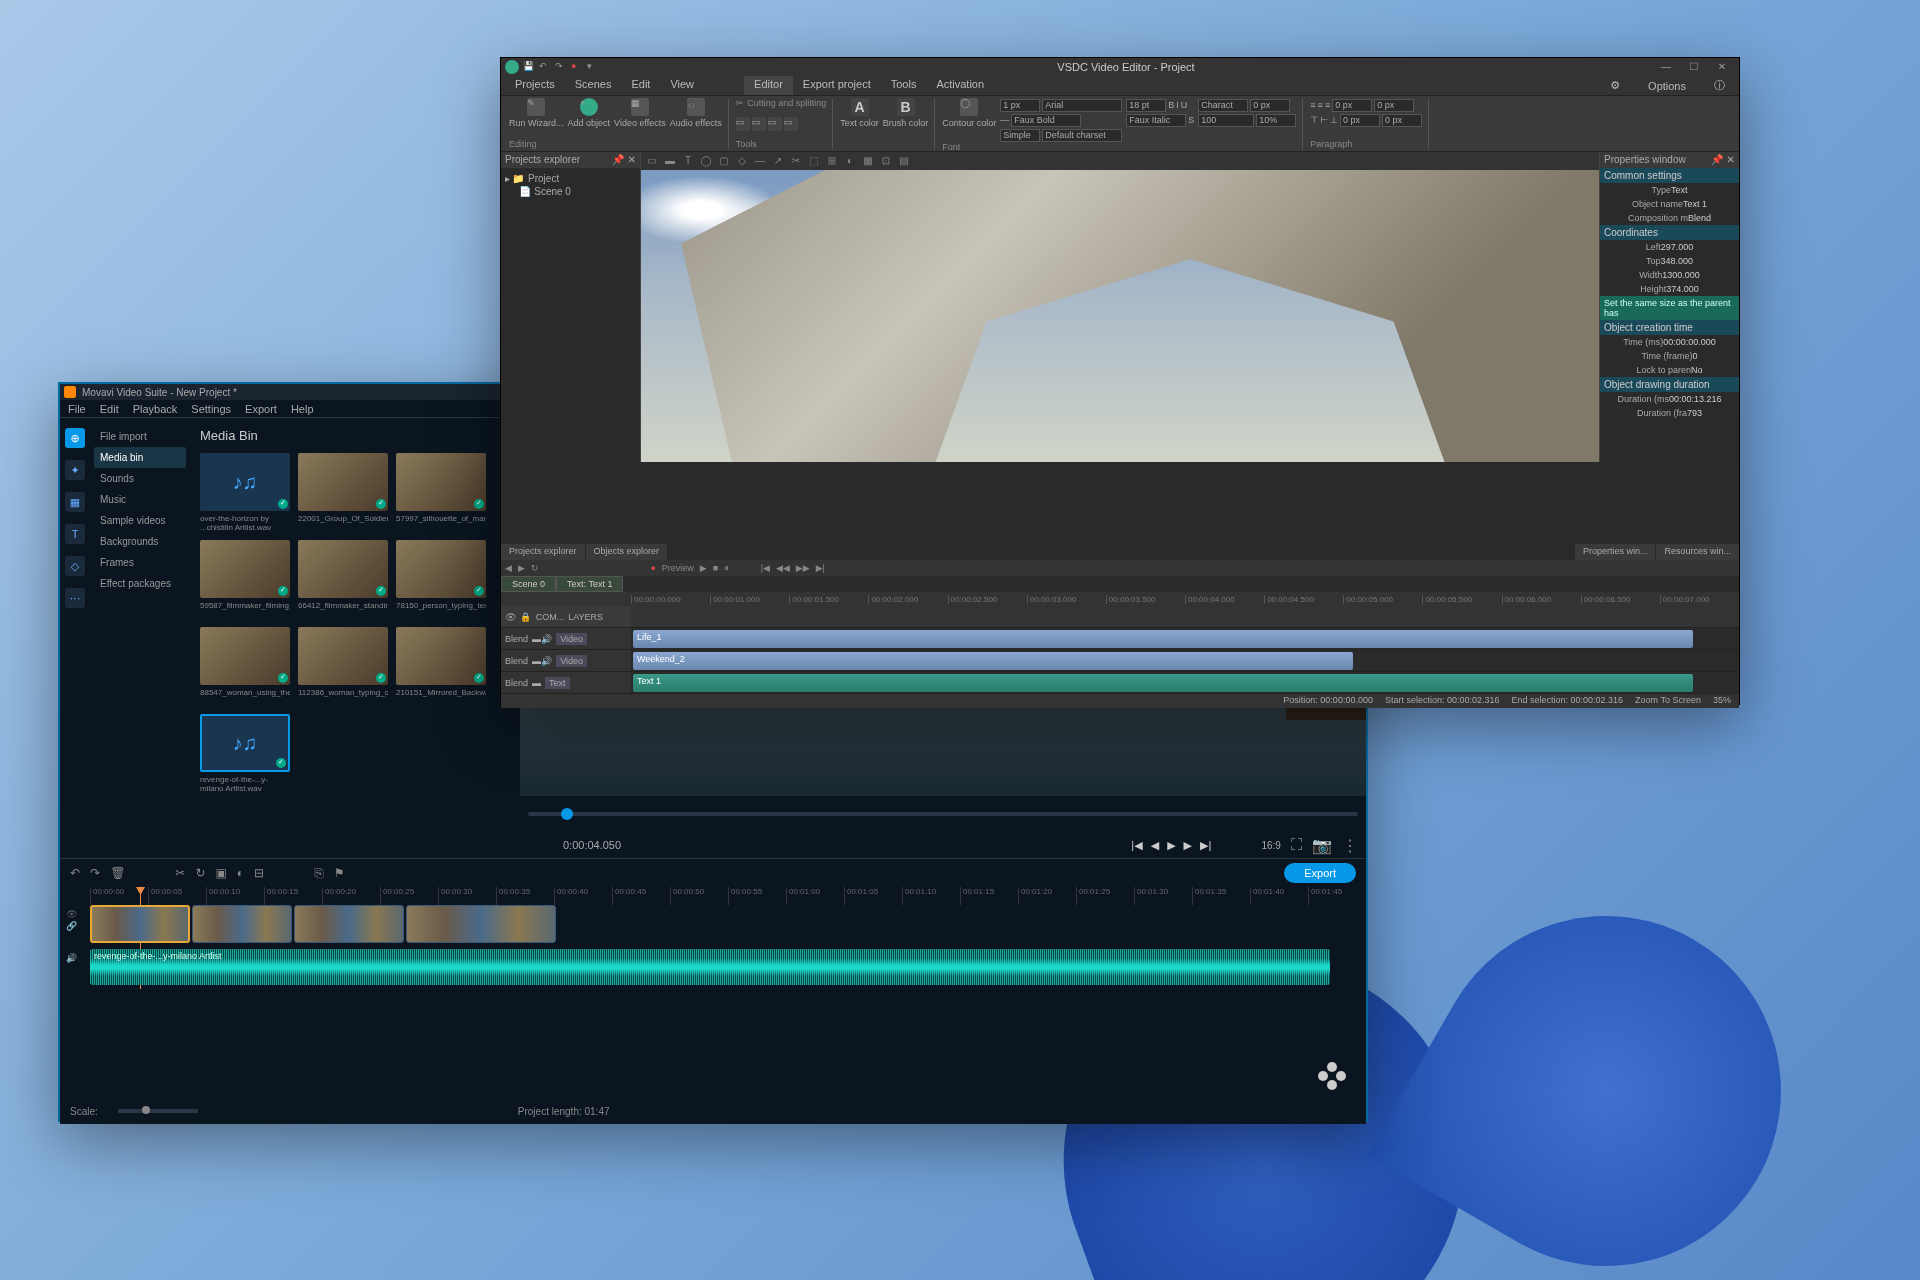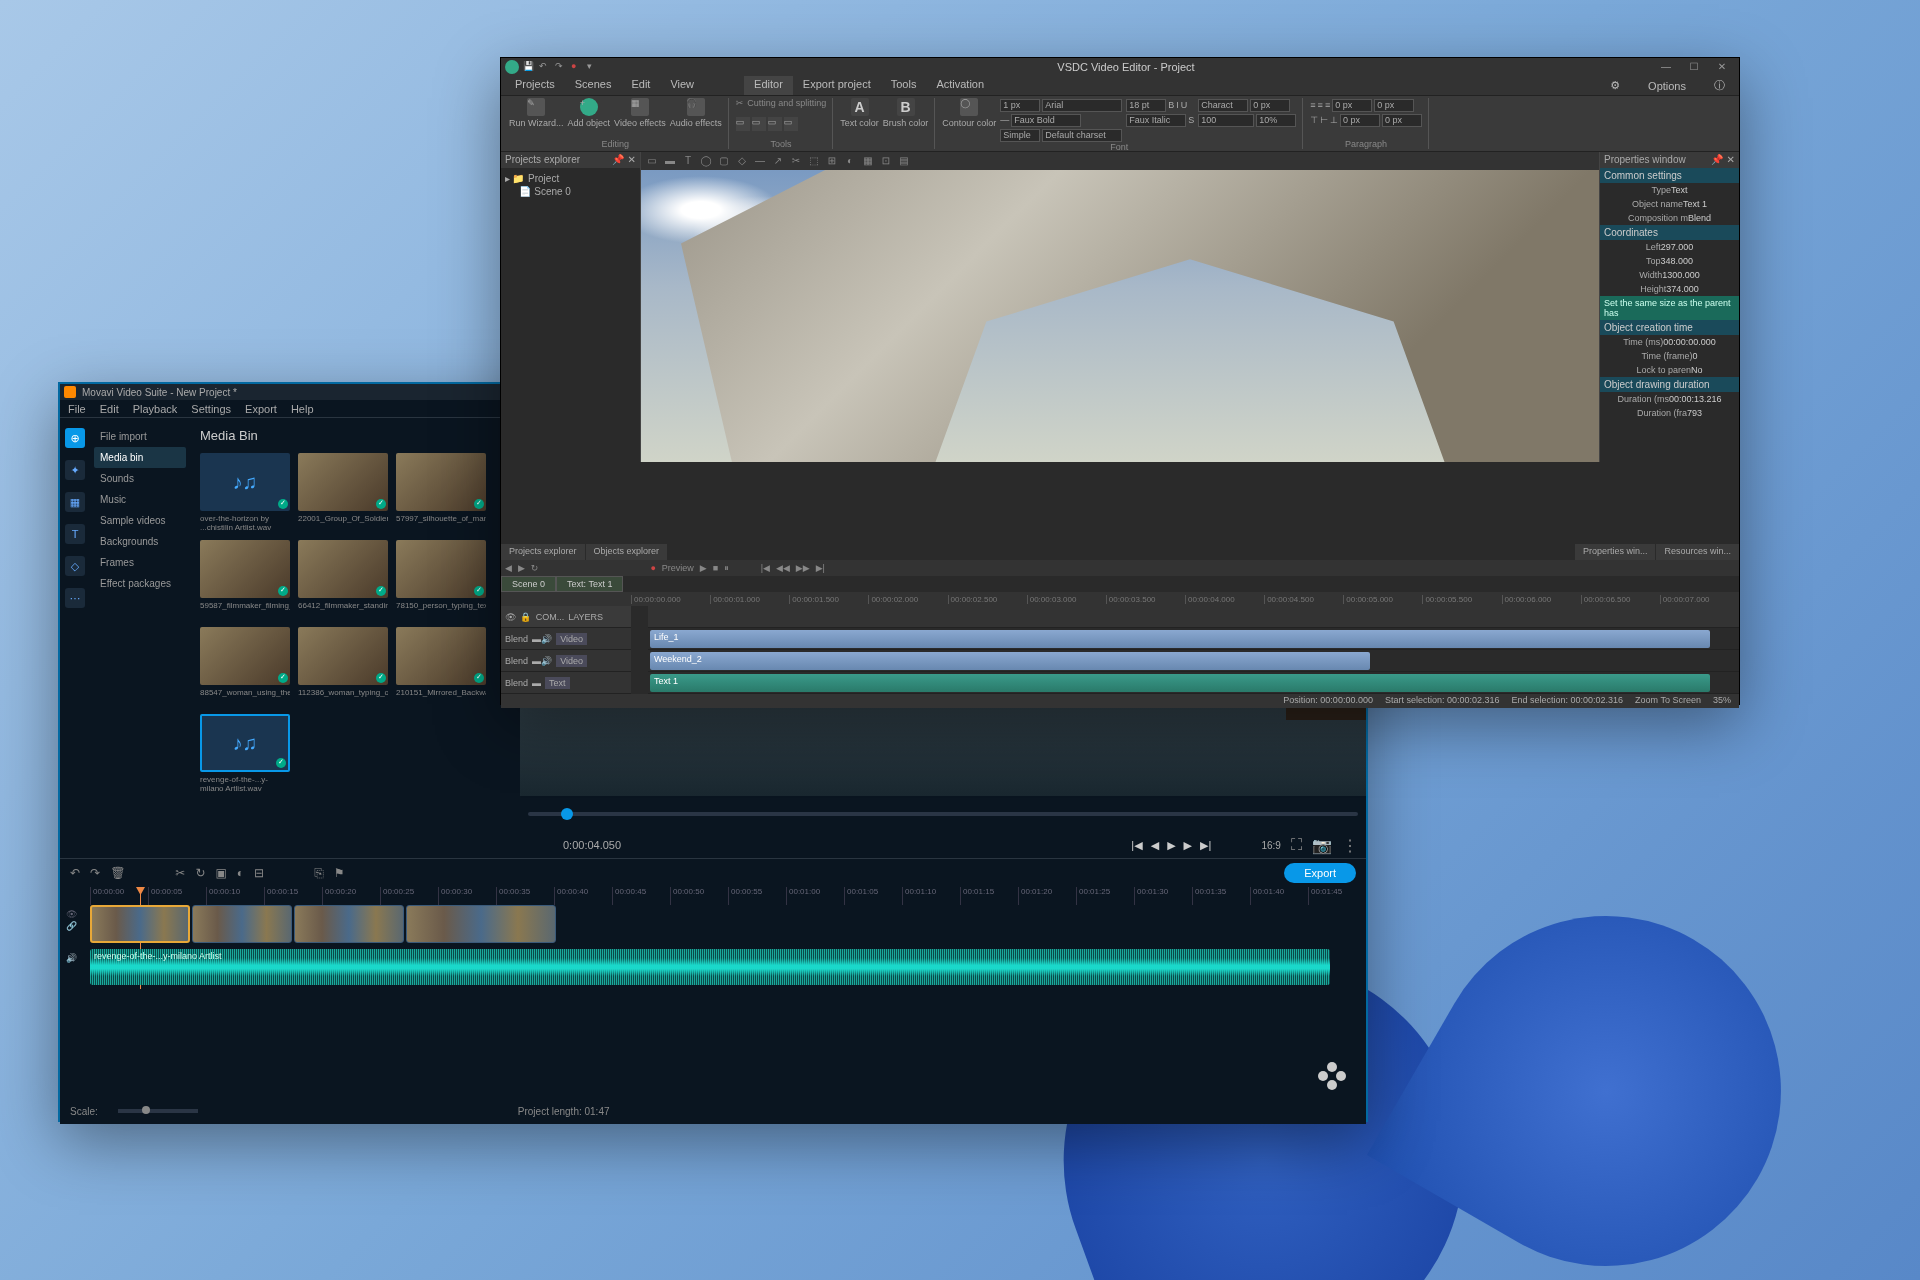--- a/index.html
+++ b/index.html
@@ -19,21 +19,21 @@
 .vsdc-title{flex:1;text-align:center;color:#ccc;font-size:11px;}
 .vsdc-winbtns{display:flex;gap:2px;}
 .vsdc-winbtns span{width:26px;height:16px;color:#999;text-align:center;font-size:10px;line-height:16px;}
 .vsdc-menubar{height:20px;background:#333;display:flex;padding:0 4px;border-bottom:1px solid #222;}
 .vsdc-menubar span{padding:2px 10px;color:#bbb;font-size:11px;}
 .vsdc-menubar span.active{background:#444;margin-left:40px;}
 .vsdc-options{margin-left:auto;display:flex;gap:8px;color:#999;font-size:10px;align-items:center;}
 .vsdc-ribbon{height:56px;background:#3a3a3a;display:flex;padding:2px;border-bottom:1px solid #222;gap:1px;font-size:9px;color:#aaa;}
 .rgroup{border-right:1px solid #555;padding:0 6px;display:flex;flex-direction:column;justify-content:space-between;}
 .rgroup .btns{display:flex;gap:4px;}
-.rgroup .glabel{text-align:center;font-size:9px;color:#888;}
+.rgroup .glabel{font-size:9px;color:#888;}
 .rbtn{display:flex;flex-direction:column;align-items:center;gap:2px;cursor:pointer;}
 .rbtn .ricon{width:18px;height:18px;background:#555;border-radius:2px;}
 .rbtn .ricon.green{background:#3a8;border-radius:50%;}
 .rbtn .ricon.t{background:#444;font-size:14px;font-weight:bold;text-align:center;line-height:18px;color:#ccc;}
 .rsmall{display:flex;flex-direction:column;gap:1px;font-size:9px;}
 .rsmall .row{display:flex;align-items:center;gap:2px;height:14px;}
 .rsmall select,.rsmall .sel{background:#2a2a2a;border:1px solid #555;color:#aaa;font-size:9px;height:13px;padding:0 2px;}
 .vsdc-body{display:flex;height:310px;background:#2a2a2a;}
 .vsdc-explorer{width:140px;background:#2a2a2a;border-right:1px solid #444;}
 .panel-hdr{height:16px;background:#3a3a3a;color:#aaa;font-size:10px;padding:2px 4px;display:flex;justify-content:space-between;}
@@ -54,21 +54,21 @@
 .bottom-tabs span{padding:2px 8px;background:#3a3a3a;color:#aaa;font-size:9px;}
 .bottom-tabs2{height:16px;display:flex;}
 .bottom-tabs2 span{padding:2px 10px;background:#3a4a3a;color:#ccc;font-size:9px;border:1px solid #555;}
 .playbar{height:16px;background:#333;display:flex;align-items:center;padding:0 4px;gap:6px;}
 .playbar span{font-size:9px;color:#888;}
 .ruler{height:14px;background:#333;display:flex;font-size:8px;color:#777;align-items:center;}
 .ruler span{flex:1;text-align:left;border-left:1px solid #555;padding-left:2px;}
 .track-area{display:flex;}
 .track-hdr{width:130px;}
 .track-hdr .trow{height:22px;background:#333;border-bottom:1px solid #222;display:flex;align-items:center;padding:0 4px;font-size:9px;color:#aaa;gap:4px;}
-.track-content{flex:1;margin-left:17px;}
+.track-content{flex:1;}
 .track-content .trow{height:22px;background:#2a2a2a;border-bottom:1px solid #222;position:relative;}
 .clip{position:absolute;top:2px;height:18px;border-radius:2px;font-size:9px;color:#fff;padding:2px 4px;}
 .clip.blue{background:linear-gradient(180deg,#8aa8d0,#6888b0);}
 .clip.teal{background:linear-gradient(180deg,#3a9a8a,#2a7a6a);}
 .vsdc-status{height:14px;background:#333;color:#aaa;font-size:9px;display:flex;justify-content:flex-end;gap:12px;padding:1px 8px;}
 
 
 .movavi{position:absolute;left:58px;top:382px;width:1310px;height:740px;background:#0a1520;border:2px solid #0369a1;box-shadow:0 20px 60px rgba(0,0,0,.4);}
 .mov-titlebar{height:16px;background:#1a2530;display:flex;align-items:center;padding:0 4px;}
 .mov-titlebar .micon{width:12px;height:12px;background:#f80;border-radius:2px;margin-right:6px;}

